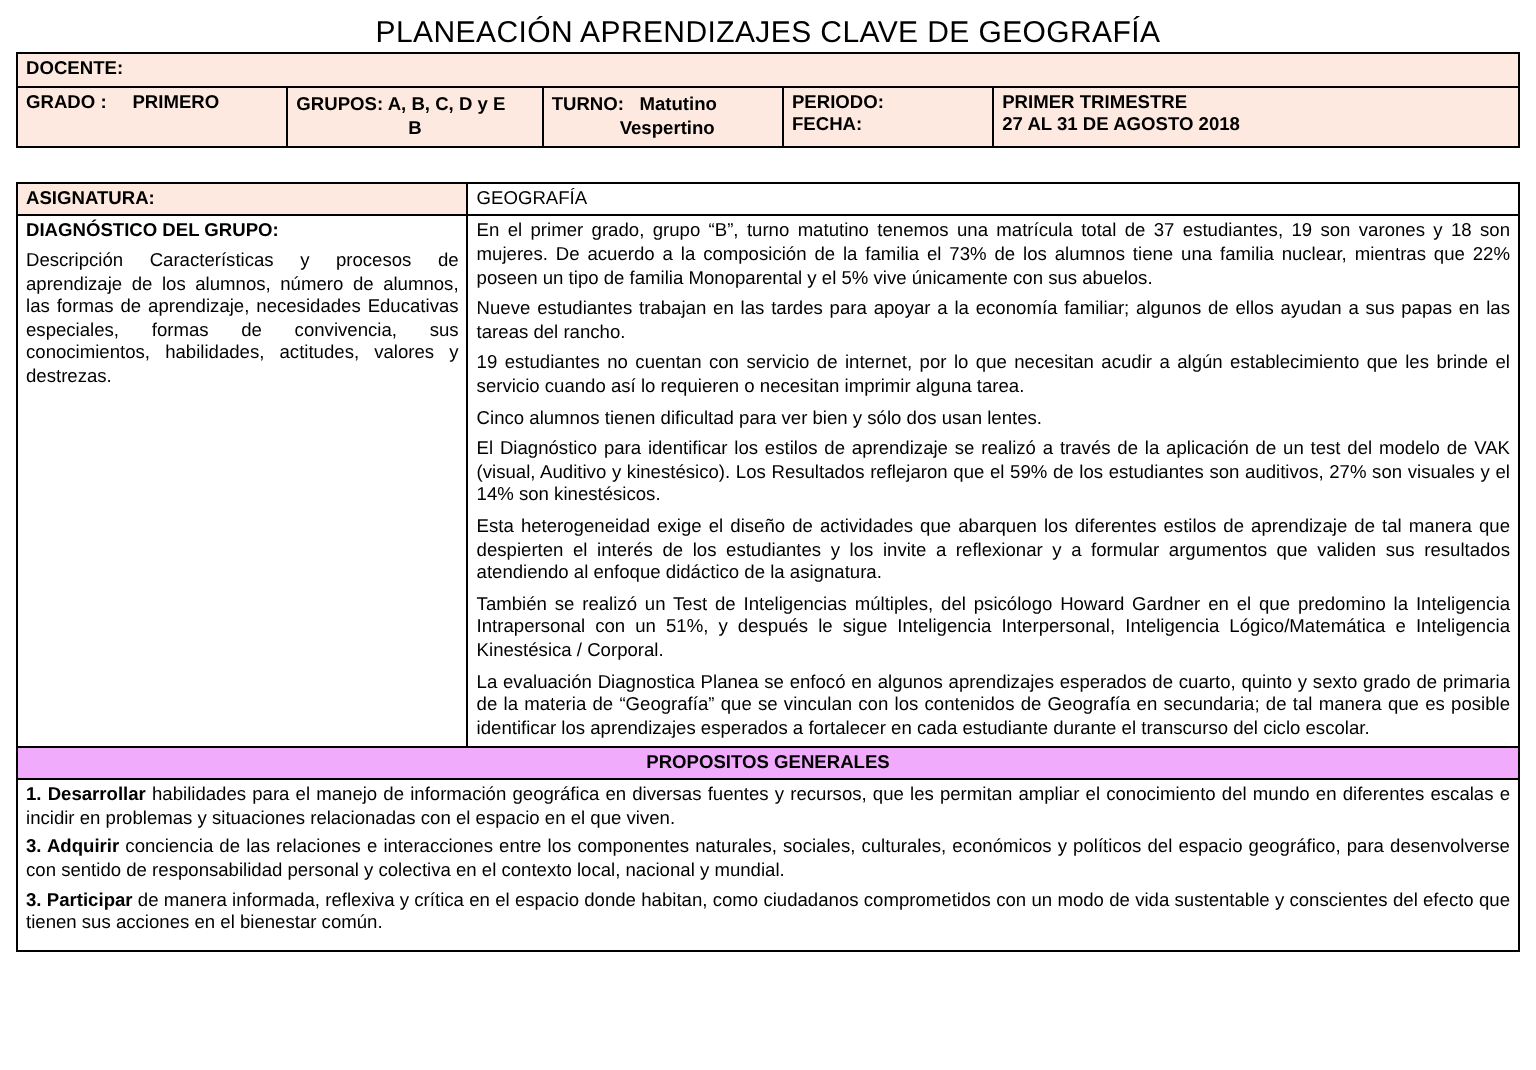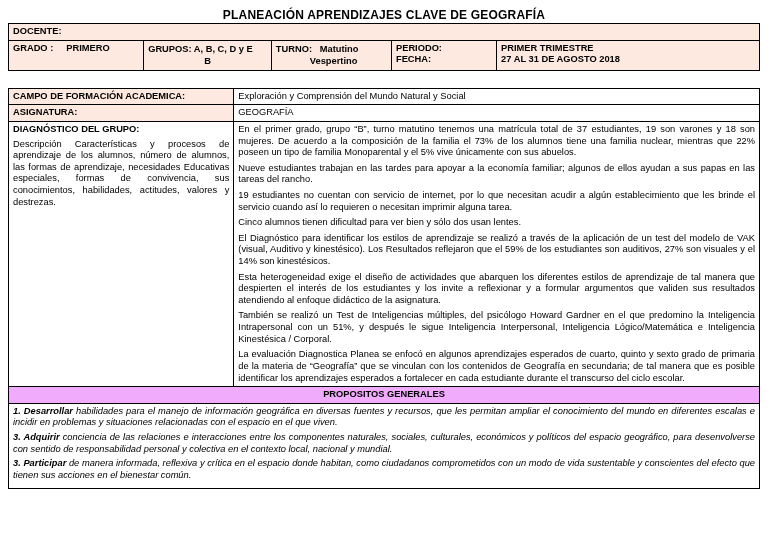--- a/index.html
+++ b/index.html
@@ -14,22 +14,22 @@
     font-size: 9.5px;
     color: #000000;
   }
   .page {
     width: 768px;
     box-sizing: border-box;
     padding: 6px 8px 4px 8px;
   }
   .doc-title {
     text-align: center;
-    font-weight: bold;
-    font-size: 12px;
+    font-weight: normal;
+    font-size: 15px;
     letter-spacing: .2px;
     margin: 2px 0 1px 0;
   }
   .doc-subtitle {
     text-align: center;
     font-size: 9.5px;
     margin: 0 0 7px 0;
   }
   table {
     border-collapse: collapse;
@@ -60,21 +60,21 @@
     padding-bottom: 3px;
     display: block;
   }
   .diag-desc {
     text-align: justify;
     display: block;
   }
   .para { margin: 0 0 4px 0; text-align: justify; }
   .para:last-child { margin-bottom: 0; }
   .prop-row td { padding: 2px 4px 3px 4px; }
-  .prop-p { margin: 0 0 3px 0; text-align: justify; font-style: italic; }
+  .prop-p { margin: 0 0 3px 0; text-align: justify; }
   .prop-p:last-child { margin-bottom: 4px; }
   .two-line { line-height: 1.35; }
   .sub-line { display: block; }
 </style>
 </head>
 <body>
 
 <div class="page">
 
   <div class="doc-title">PLANEACIÓN APRENDIZAJES CLAVE DE GEOGRAFÍA</div>
@@ -122,28 +122,20 @@
     </tr>
   </tbody>
     </table>
 
   <table>
     <colgroup>
       <col style="width:30%">
       <col style="width:70%">
     </colgroup>
     <tbody>
-        <tr>
-      <td class="hdr-band">
-        <span>CAMPO DE FORMACIÓN ACADEMICA:</span>
-      </td>
-      <td>
-        <span>Exploración y Comprensión del Mundo Natural y Social</span>
-      </td>
-    </tr>
     <tr>
       <td class="hdr-band">
         <span>ASIGNATURA:</span>
       </td>
       <td>
         <span>GEOGRAFÍA</span>
       </td>
     </tr>
     <tr>
       <td>

